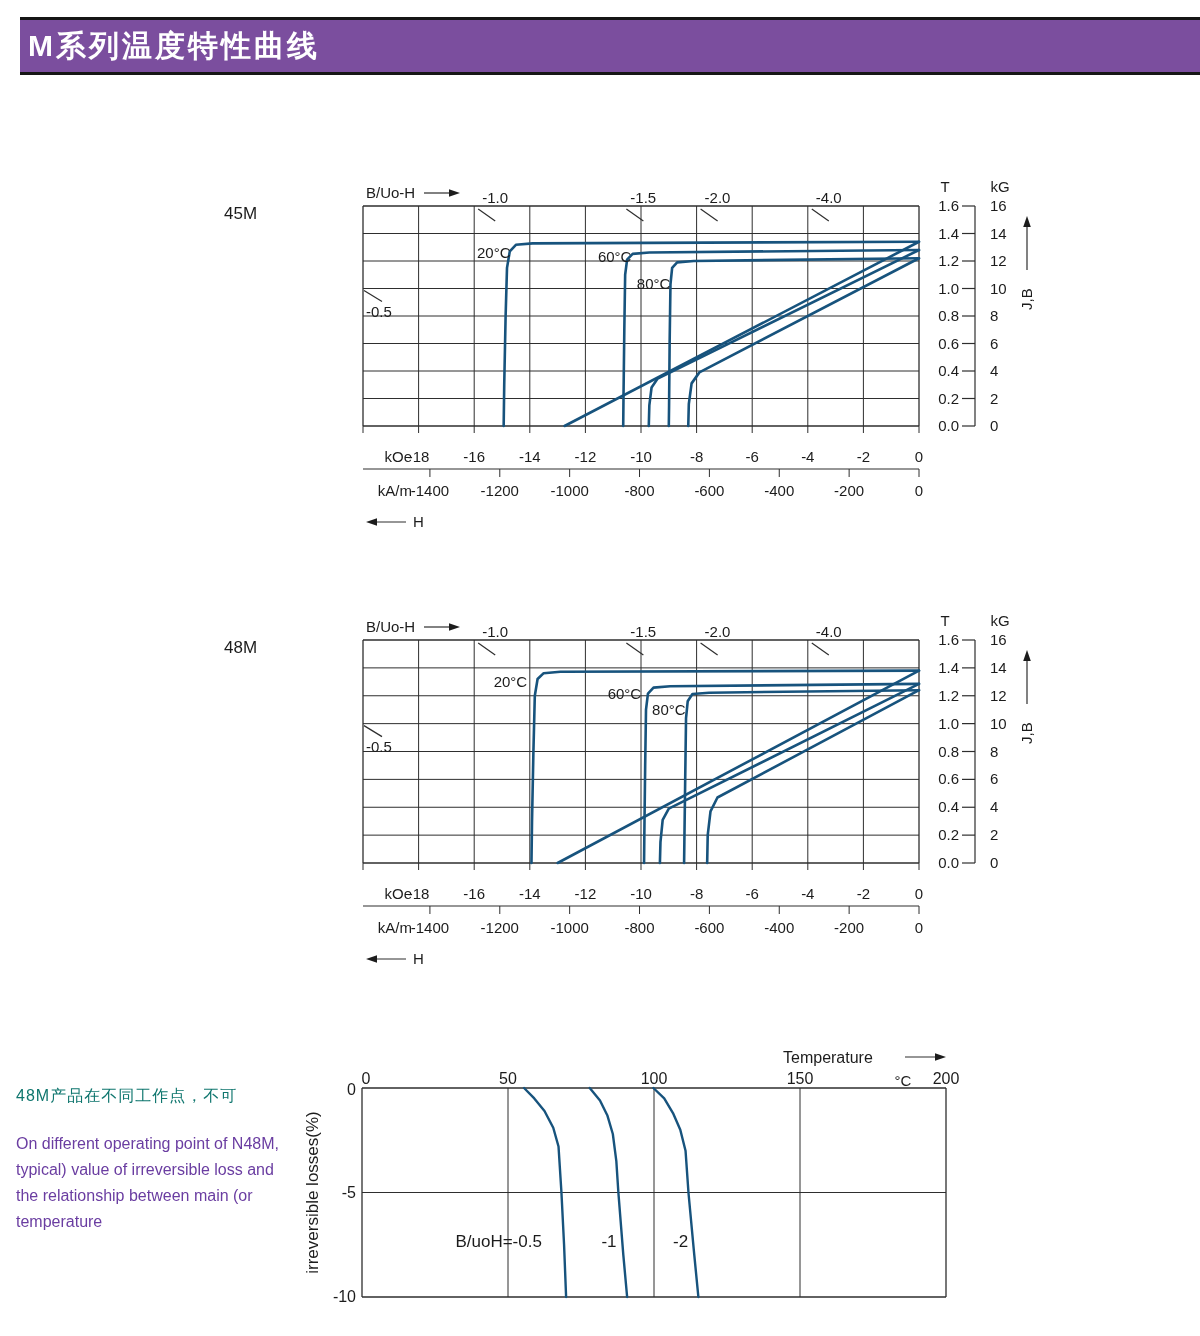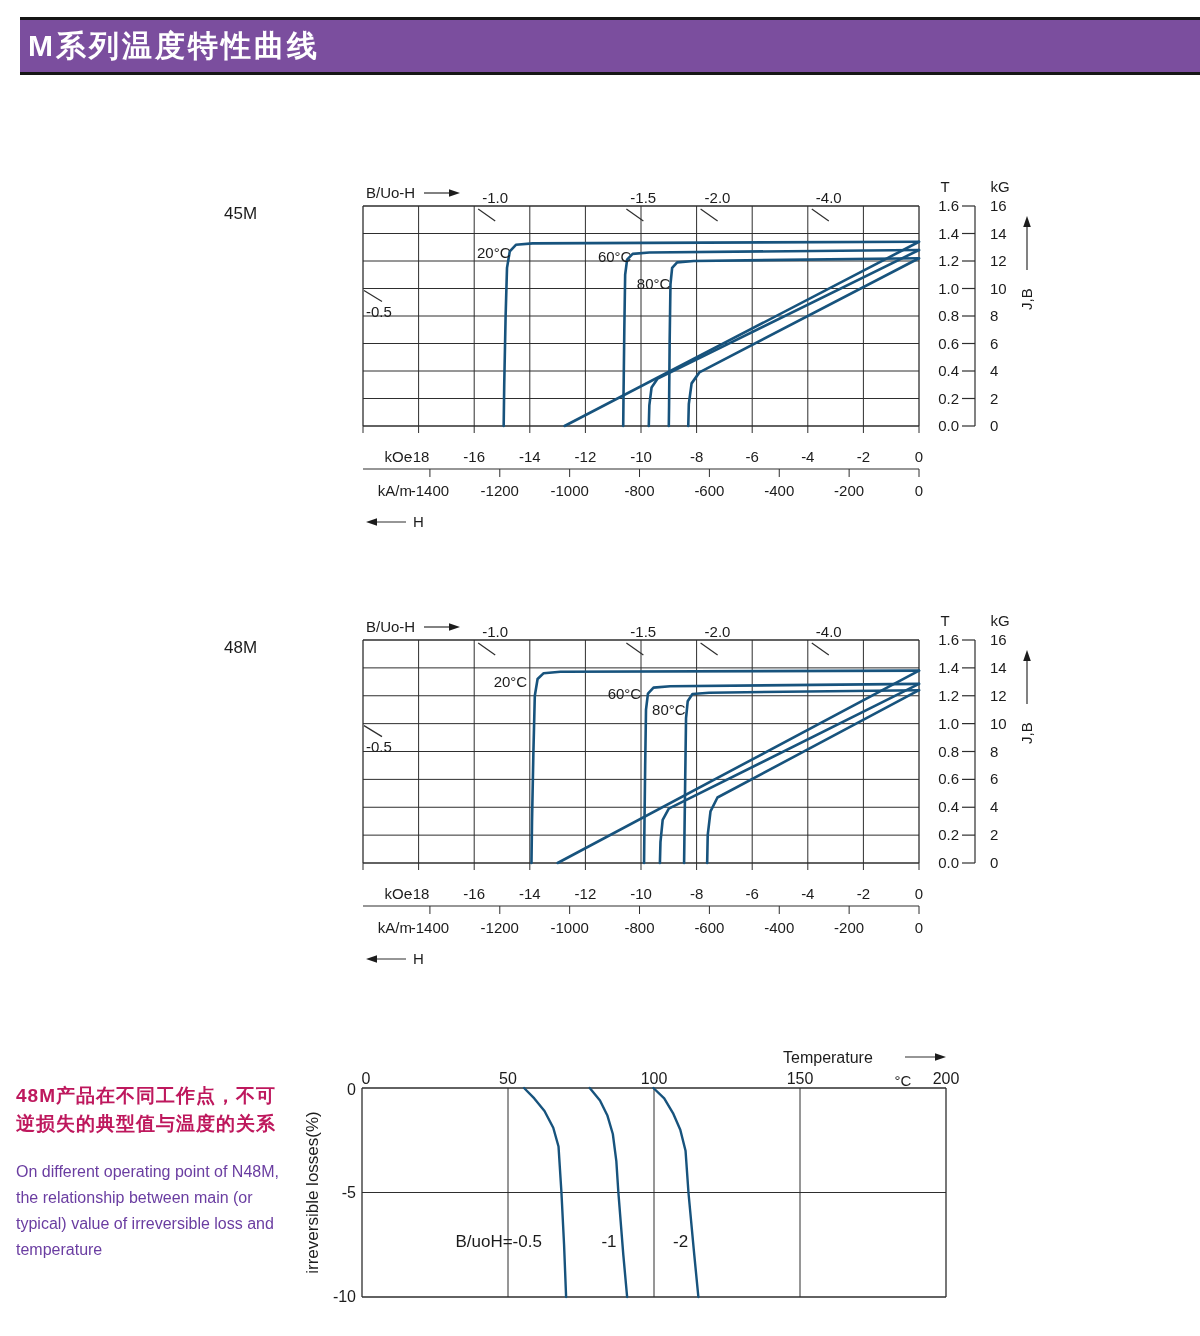--- a/index.html
+++ b/index.html
@@ -4,21 +4,21 @@
 <style>
   html,body{margin:0;padding:0;background:#ffffff;}
   body{width:1200px;height:1336px;position:relative;overflow:hidden;
        font-family:"Liberation Sans","DejaVu Sans",sans-serif;color:#1c1c1c;}
   .banner{position:absolute;left:20px;top:17px;width:1189px;height:52px;
           background:#7b4e9e;border-top:3px solid #161616;border-bottom:3px solid #161616;
           display:flex;align-items:center;}
   .banner .zh{font-size:30px;font-weight:bold;color:#ffffff;letter-spacing:3px;margin-left:8px;}
   .banner .en{font-size:21px;font-weight:bold;color:#ffffff;margin-left:48px;letter-spacing:0.5px;}
   .sidenote{position:absolute;left:16px;top:1082px;width:300px;}
-  .sidenote .zh{font-size:19px;font-weight:bold;color:#be185d;line-height:28px;letter-spacing:1px;}
+  .sidenote .zh{font-size:16px;font-weight:normal;color:#0f766e;line-height:28px;letter-spacing:1px;}
   .sidenote .en{font-size:16px;color:#6a3da1;line-height:26px;margin-top:21px;}
   svg{position:absolute;left:0;top:0;}
   svg text{font-family:"Liberation Sans","DejaVu Sans",sans-serif;fill:#1c1c1c;}
   .t15{font-size:15px;} .t16{font-size:16px;} .t17{font-size:17px;}
 </style>
 </head>
 <body>
 
 <div class="banner">
   <span class="zh">M系列温度特性曲线</span>
@@ -288,21 +288,20 @@
     <text x="455.44" y="1246.84" text-anchor="start" class="t17">B/uoH=-0.5</text>
     <polyline points="589.76,1088 599.98,1100.54 607.28,1115.17 612.828,1133.98 616.332,1161.15 618.376,1192.5 623.3399999999999,1255.2 627.136,1297" fill="none" stroke="#17537d" stroke-width="2.4" stroke-linejoin="round" stroke-linecap="round"></polyline>
     <text x="601.44" y="1246.84" text-anchor="start" class="t17">-1</text>
     <polyline points="653.4159999999999,1088 664.22,1098.45 672.98,1113.08 680.28,1129.8 685.5360000000001,1150.7 688.4559999999999,1192.5 694.296,1255.2 698.384,1297" fill="none" stroke="#17537d" stroke-width="2.4" stroke-linejoin="round" stroke-linecap="round"></polyline>
     <text x="672.98" y="1246.84" text-anchor="start" class="t17">-2</text>
   </svg>
 
 <div class="sidenote">
   <div class="zh">
     <div>48M产品在不同工作点，不可</div>
-    <div>逆损失的典型值与温度的关系</div>
   </div>
   <div class="en">
     <div>On different operating point of N48M,</div>
+    <div>typical) value of irreversible loss and</div>
     <div>the relationship between main (or</div>
-    <div>typical) value of irreversible loss and</div>
     <div>temperature</div>
   </div>
 </div>
 
 </body></html>

